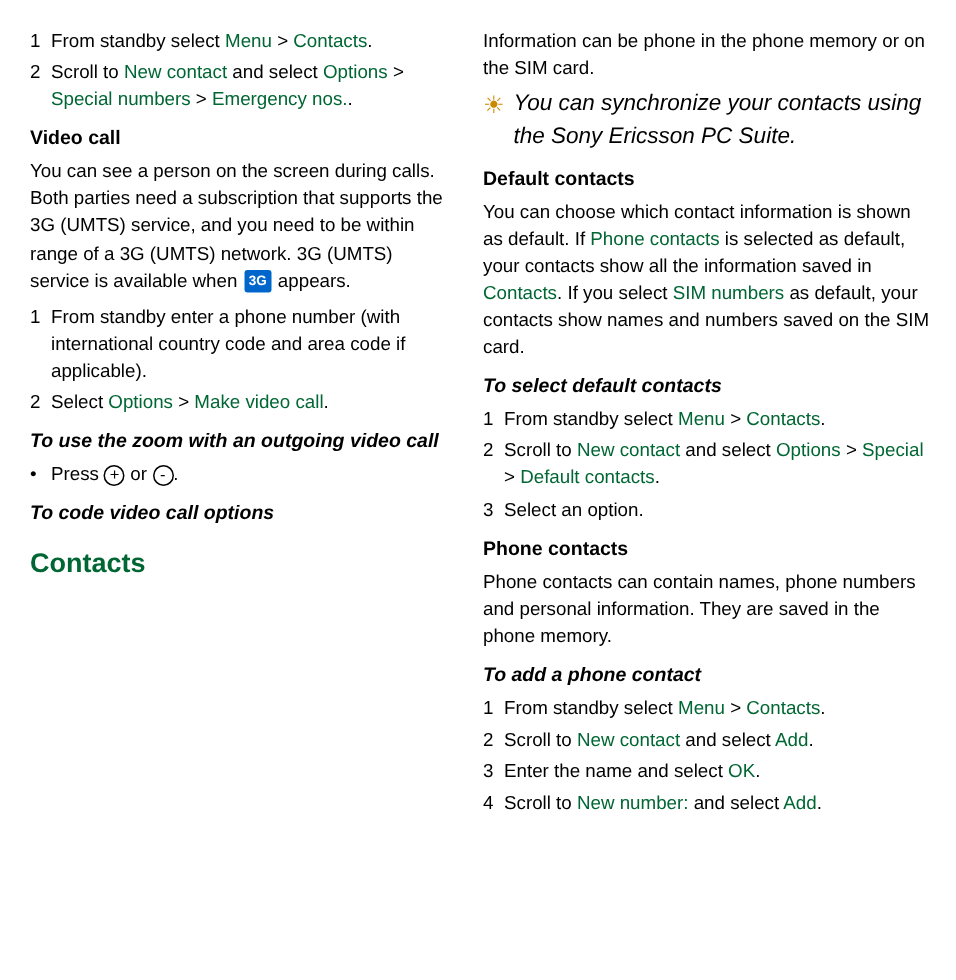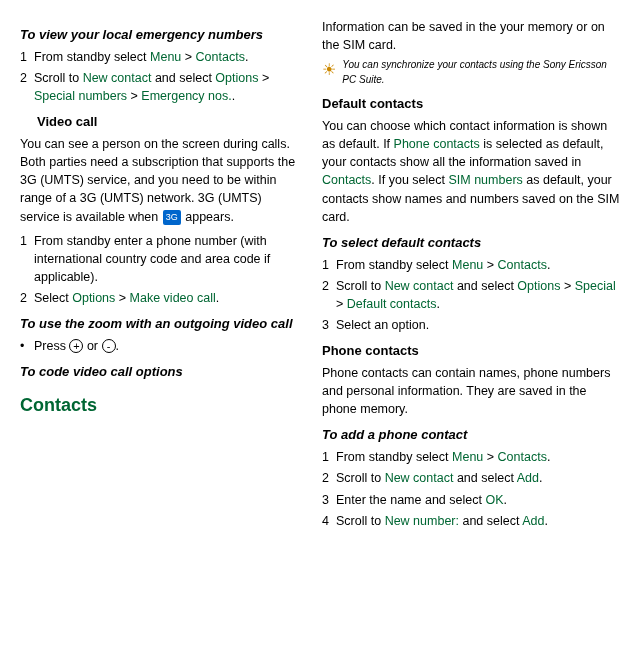--- a/index.html
+++ b/index.html
@@ -32,21 +32,20 @@
     .right-column {
       width: 327px;
       padding: 8px 16px 8px 12px;
     }
 
     .section-heading {
       font-size: 13px;
       font-weight: bold;
       margin-bottom: 3px;
       margin-top: 8px;
-      margin-left: 17px;
     }
 
     .section-heading-italic {
       font-style: italic;
       font-weight: bold;
       font-size: 13px;
       margin-bottom: 3px;
       margin-top: 8px;
     }
 
@@ -105,56 +104,55 @@
 
     .tip-icon {
       margin-right: 6px;
       margin-top: 2px;
       font-size: 16px;
       color: #cc8800;
     }
 
     .tip-text {
       font-style: italic;
-      font-size: 10px;
+      font-size: 15px;
       line-height: 1.45;
       flex: 1;
     }
 
     .subheading-bold {
       font-weight: bold;
       font-size: 13px;
       margin-top: 8px;
       margin-bottom: 3px;
     }
 
     .icon-3g {
       display: inline-block;
       background: #0066cc;
       color: white;
       font-size: 9px;
-      font-weight: normal;
+      font-weight: bold;
       padding: 1px 3px;
       border-radius: 2px;
       vertical-align: middle;
       margin: 0 1px;
     }
 
     .section-gap {
       margin-top: 6px;
     }
   </style>
 </head>
 <body>
 
 <div class="page-container">
 
   <div class="left-column">
 
-    <p class="section-heading-italic">To view your local emergency numbers</p>
 
     <div class="numbered-item">
       <span class="num">1</span>
       <span class="content">From standby select <span class="link-color">Menu</span> &gt; <span class="link-color">Contacts</span>.</span>
     </div>
     <div class="numbered-item">
       <span class="num">2</span>
       <span class="content">Scroll to <span class="link-color">New contact</span> and select <span class="link-color">Options</span> &gt; <span class="link-color">Special numbers</span> &gt; <span class="link-color">Emergency nos.</span>.</span>
     </div>
 
@@ -188,21 +186,21 @@
     <p class="section-heading-italic">To code video call options</p>
 
     <div class="section-gap"></div>
 
     <p class="contacts-heading">Contacts</p>
 
   </div>
 
   <div class="right-column">
 
-    <p>Information can be saved in the your memory or on the SIM card.</p>
+    <p>Information can be phone in the phone memory or on the SIM card.</p>
 
     <div class="tip-box">
       <span class="tip-icon" style="color:#cc8800;">☀</span>
       <span class="tip-text">You can synchronize your contacts using the Sony Ericsson PC Suite.</span>
     </div>
 
     <p class="subheading-bold">Default contacts</p>
     <p>You can choose which contact information is shown as default. If <span class="link-color">Phone contacts</span> is selected as default, your contacts show all the information saved in <span class="link-color">Contacts</span>. If you select <span class="link-color">SIM numbers</span> as default, your contacts show names and numbers saved on the SIM card.</p>
 
     <div class="section-gap"></div>

